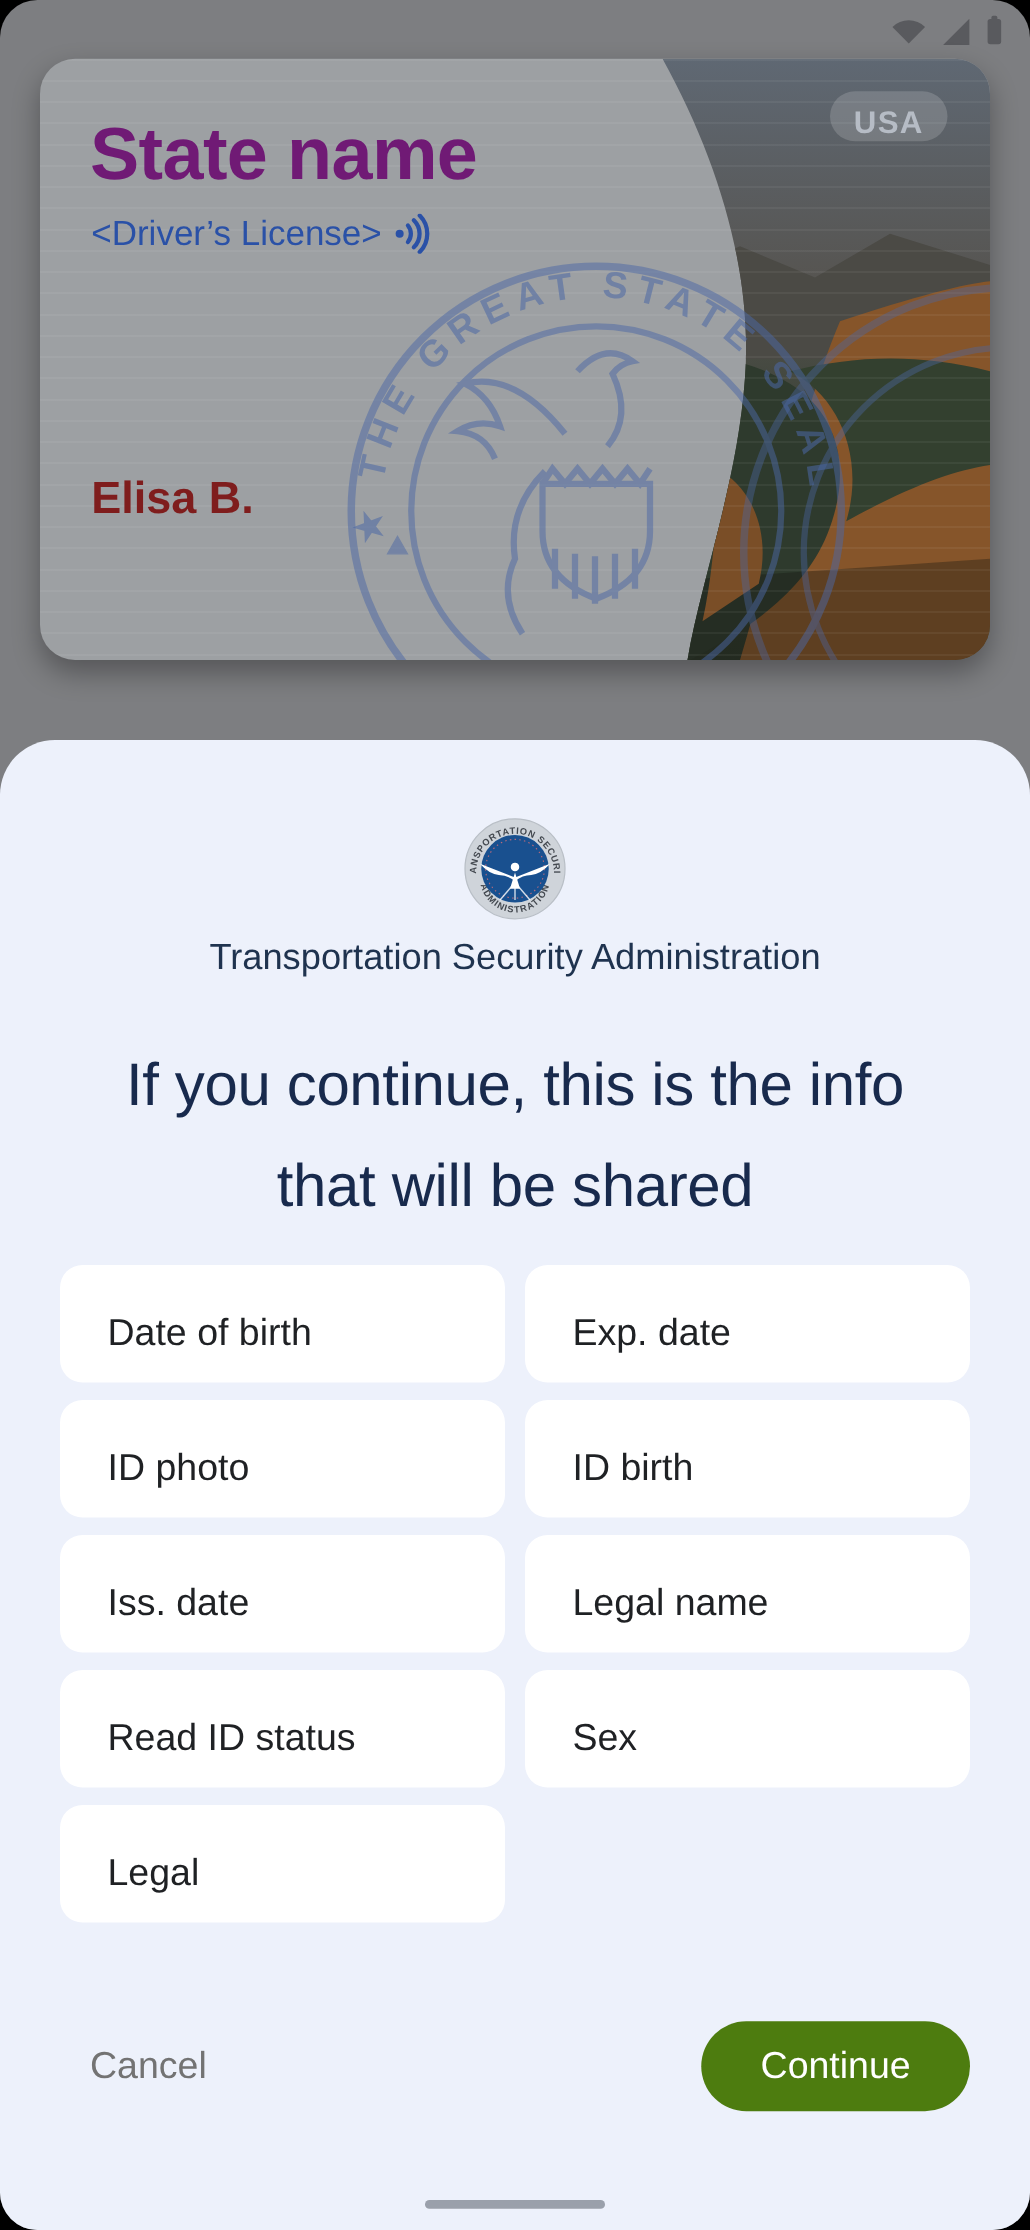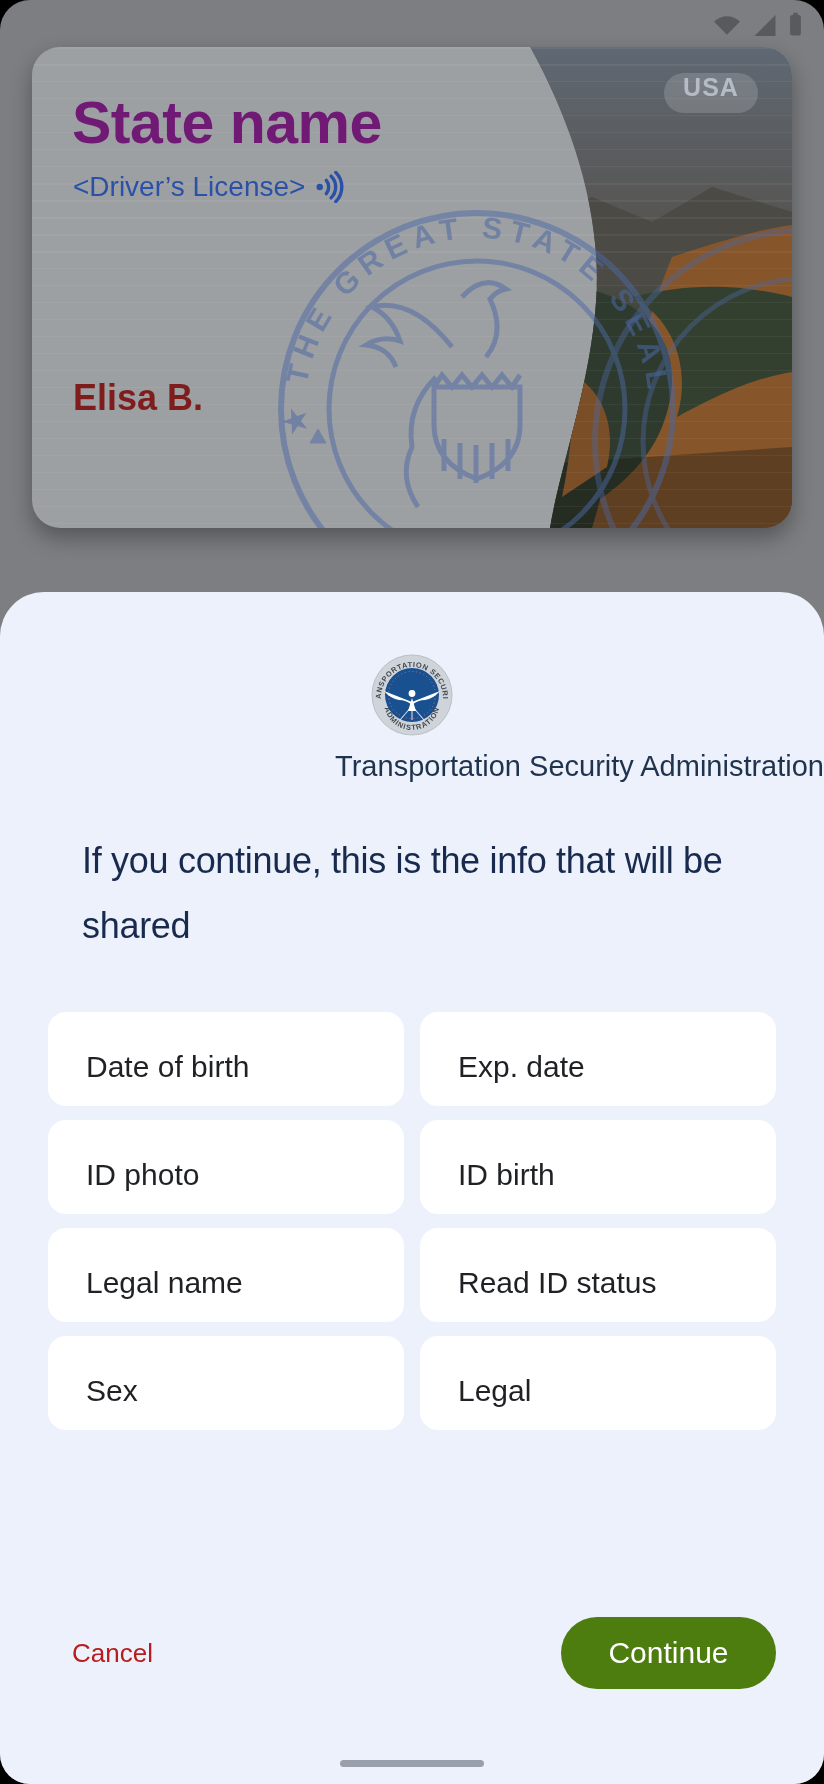--- a/index.html
+++ b/index.html
@@ -14,38 +14,38 @@
         background:#9da0a3;overflow:hidden;box-shadow:0 10px 22px rgba(0,0,0,.32);}
   .card-waves{position:absolute;inset:0;
         background:repeating-linear-gradient(180deg,rgba(255,255,255,.10) 0 1.5px,rgba(255,255,255,0) 1.5px 17px);
         opacity:.5;pointer-events:none;}
   .photo-svg,.seal-svg{position:absolute;inset:0;}
   .card-title{position:absolute;left:40px;top:42px;font-size:59px;font-weight:700;color:#701a75;letter-spacing:-.5px;}
   .card-sub{position:absolute;left:41px;top:124px;display:flex;align-items:flex-end;gap:10px;
         font-size:28px;font-weight:500;color:#2a51a7;}
   .holder{position:absolute;left:41px;top:330px;font-size:36px;font-weight:700;color:#7f1d1d;}
   .usa-pill{position:absolute;left:632px;top:26px;width:94px;height:40px;border-radius:20px;
-        background:rgba(255,255,255,.16);display:flex;align-items:flex-start;justify-content:center;
+        background:rgba(255,255,255,.16);display:flex;align-items:flex-end;justify-content:center;
         font-size:25px;font-weight:700;letter-spacing:1px;color:#b6bcc5;}
 
   
   .sheet{position:absolute;left:0;top:592px;width:824px;height:1192px;background:#edf1fb;
          border-radius:44px 44px 0 0;}
   .tsa-logo{position:absolute;left:371px;top:62px;width:82px;height:82px;}
-  .org-name{position:absolute;left:0;top:158px;width:824px;text-align:right;
+  .org-name{position:absolute;left:0;top:158px;width:824px;text-align:center;
         font-size:29px;color:#1f334f;}
-  .heading{position:absolute;left:82px;top:236px;width:660px;
-        font-size:36px;line-height:65px;font-weight:500;color:#182a4d;letter-spacing:-.3px;}
+  .heading{position:absolute;left:82px;top:236px;width:660px;text-align:center;
+        font-size:48px;line-height:81px;font-weight:500;color:#182a4d;letter-spacing:-.3px;}
   .grid{position:absolute;left:48px;top:420px;width:728px;display:grid;
         grid-template-columns:1fr 1fr;column-gap:16px;row-gap:14px;}
   .chip{height:94px;background:#ffffff;border-radius:18px;display:flex;align-items:center;
         padding:16px 20px 0 38px;font-size:30px;color:#1f2124;box-sizing:border-box;}
   .footer{position:absolute;left:0;top:1025px;width:824px;height:72px;}
   .cancel-btn{position:absolute;left:72px;top:0;height:72px;display:flex;align-items:center;
-        font-size:26px;font-weight:500;color:#b91c1c;cursor:pointer;background:none;border:none;
+        font-size:30px;font-weight:500;color:#737373;cursor:pointer;background:none;border:none;
         font-family:"Liberation Sans",sans-serif;padding:0;}
   .continue-btn{position:absolute;right:48px;top:0;width:215px;height:72px;border-radius:36px;
         background:#4d7c0f;color:#ffffff;font-size:30px;font-weight:500;border:none;cursor:pointer;
         display:flex;align-items:center;justify-content:center;font-family:"Liberation Sans",sans-serif;}
   .handle{position:absolute;left:340px;top:1168px;width:144px;height:7px;border-radius:4px;background:#9aa0ab;}
 </style>
 </head>
 <body>
 
 <div class="screen">
@@ -178,20 +178,23 @@
         <div class="chip">
           <span>Exp. date</span>
         </div>
         <div class="chip">
           <span>ID photo</span>
         </div>
         <div class="chip">
           <span>ID birth</span>
         </div>
         <div class="chip">
+          <span>Iss. date</span>
+        </div>
+        <div class="chip">
           <span>Legal name</span>
         </div>
         <div class="chip">
           <span>Read ID status</span>
         </div>
         <div class="chip">
           <span>Sex</span>
         </div>
         <div class="chip">
           <span>Legal</span>

